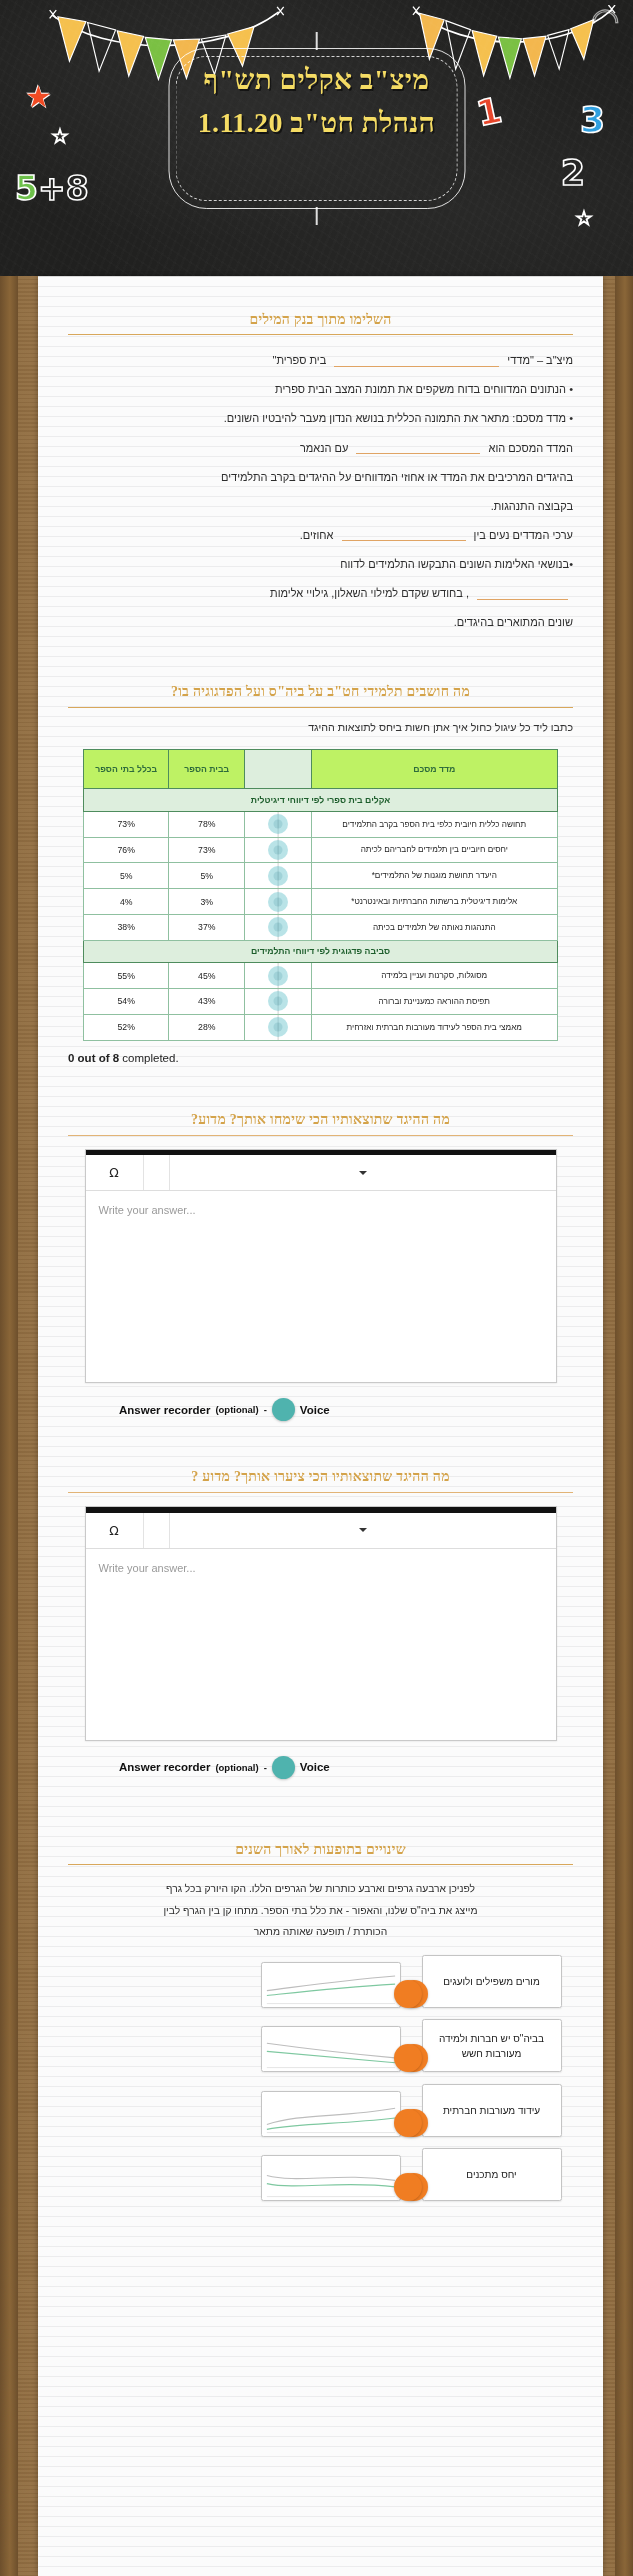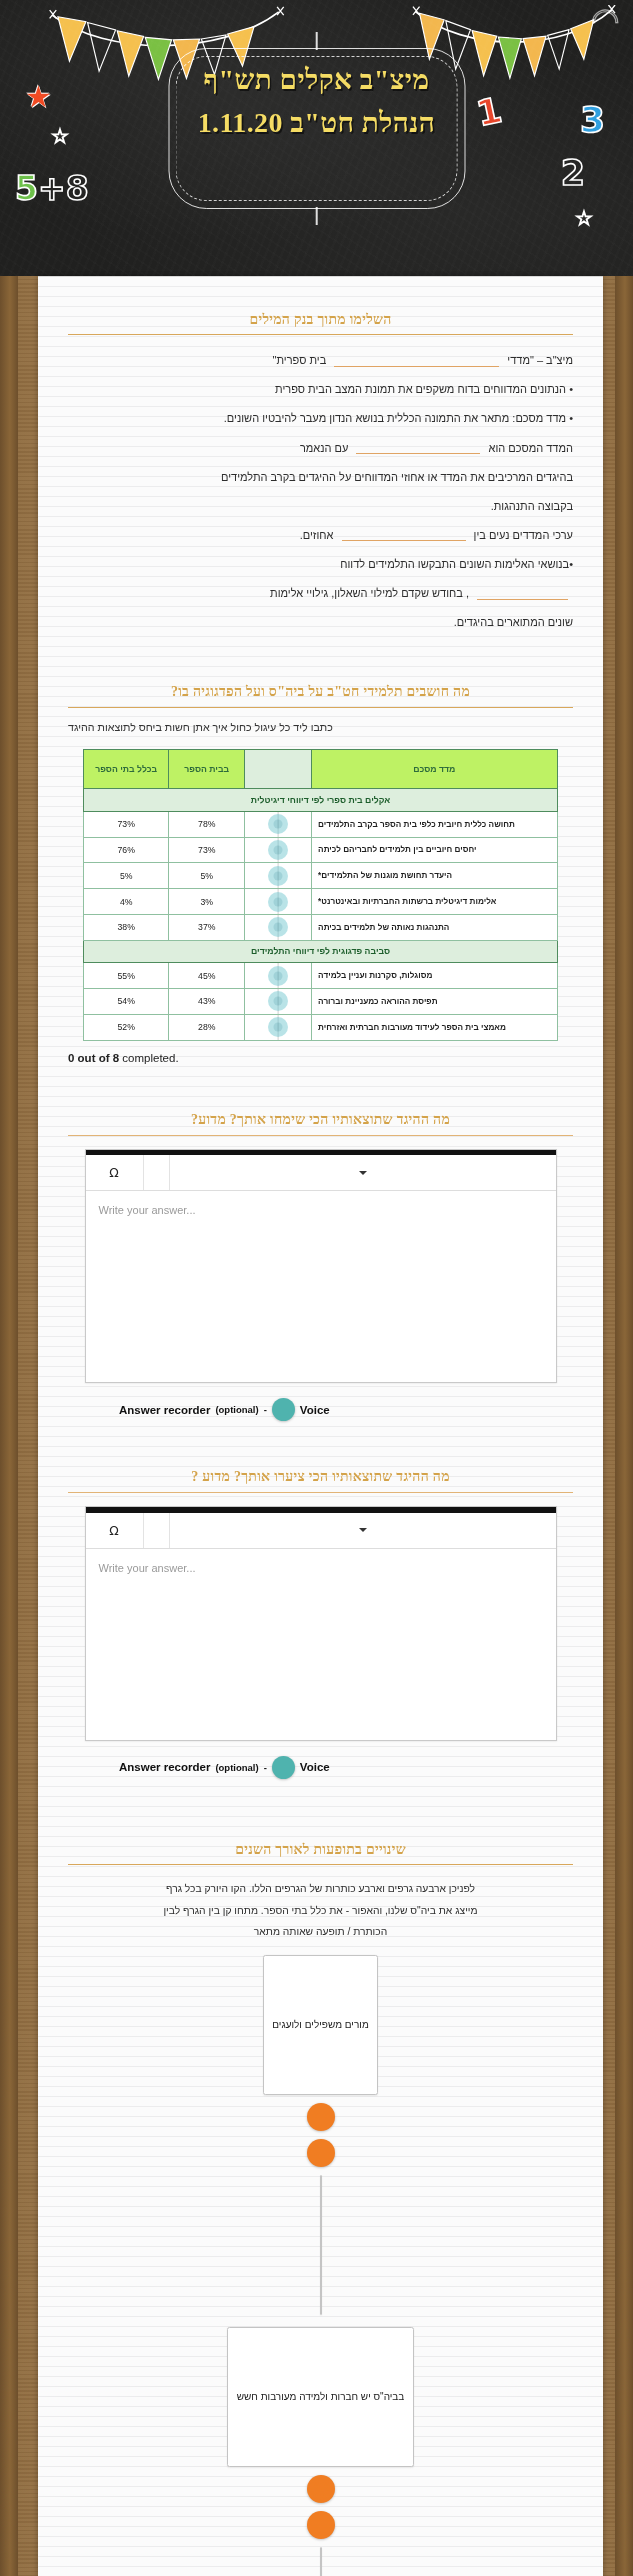--- a/index.html
+++ b/index.html
@@ -136,21 +136,21 @@
     display:inline-block;
     min-width:124px;
     border-bottom:1.3px solid #e0a464;
     height:13px; vertical-align:-2.5px;
     margin:0 5px;
   }
   .blank.sm{ min-width:91px; }
   .blank.lg{ min-width:165px; }
 
   
-  .prompt{ font-size:10.7px; color:#333; text-align:left; margin:1.6px 0 11.5px 0; }
+  .prompt{ font-size:10.7px; color:#333; text-align:right; margin:1.6px 0 11.5px 0; }
 
   
   .table-wrap{ padding: 5px 15px 0 15px; }
   table.results{
     width:100%; border-collapse:collapse;
     font-size:8.7px;
     border:0.8px solid #4e8c5d;
     background:#fff;
   }
   table.results th{
@@ -163,21 +163,21 @@
     font-size:8.7px;
   }
   table.results td{
     border:0.8px solid #8fc0a0;
     padding:7.4px 6.6px;
     text-align:center;
     vertical-align:middle;
     color:#222;
   }
   table.results td.label{
-    text-align:left; font-weight:700; font-size:8.2px; color:#1f1f1f;
+    text-align:center; font-weight:400; font-size:8.2px; color:#1f1f1f;
     width:52%;
     border-radius:7px;
   }
   table.results tr.group td{
     background:#ddeedd;
     color:#1d5e2c; font-weight:700;
     text-align:center; padding:5.8px 5px;
     border:0.8px solid #4e8c5d;
   }
   td.school{ color:#3d8f63; width:16%; position:relative; }
@@ -248,23 +248,22 @@
   .rec-btn{
     width:23px;height:23px;border-radius:50%;
     background:#4fb3ae;
     box-shadow:0 0.8px 2.5px rgba(0,0,0,.25);
   }
   .recorder .voice{ font-weight:700; color:#111; }
 
   
   .trend-intro{ font-size:10.3px; line-height:2.1; color:#2d2d2d; text-align:center; margin-bottom:11.5px; }
   .trend-row{
-    display:flex; align-items:center; gap:8.2px;
+    display:flex; align-items:flex-end; gap:8.2px;
     margin: 0 11.5px 11.5px 11.5px;
-    flex-direction: column;
   }
   .trend-card{
     flex:0 0 140px;
     border:0.8px solid #c4c4c4;
     background:#fff;
     border-radius:2.5px;
     min-height:53px;
     display:flex; align-items:center; justify-content:center;
     text-align:center;
     font-size:10px; line-height:1.5; color:#222;

